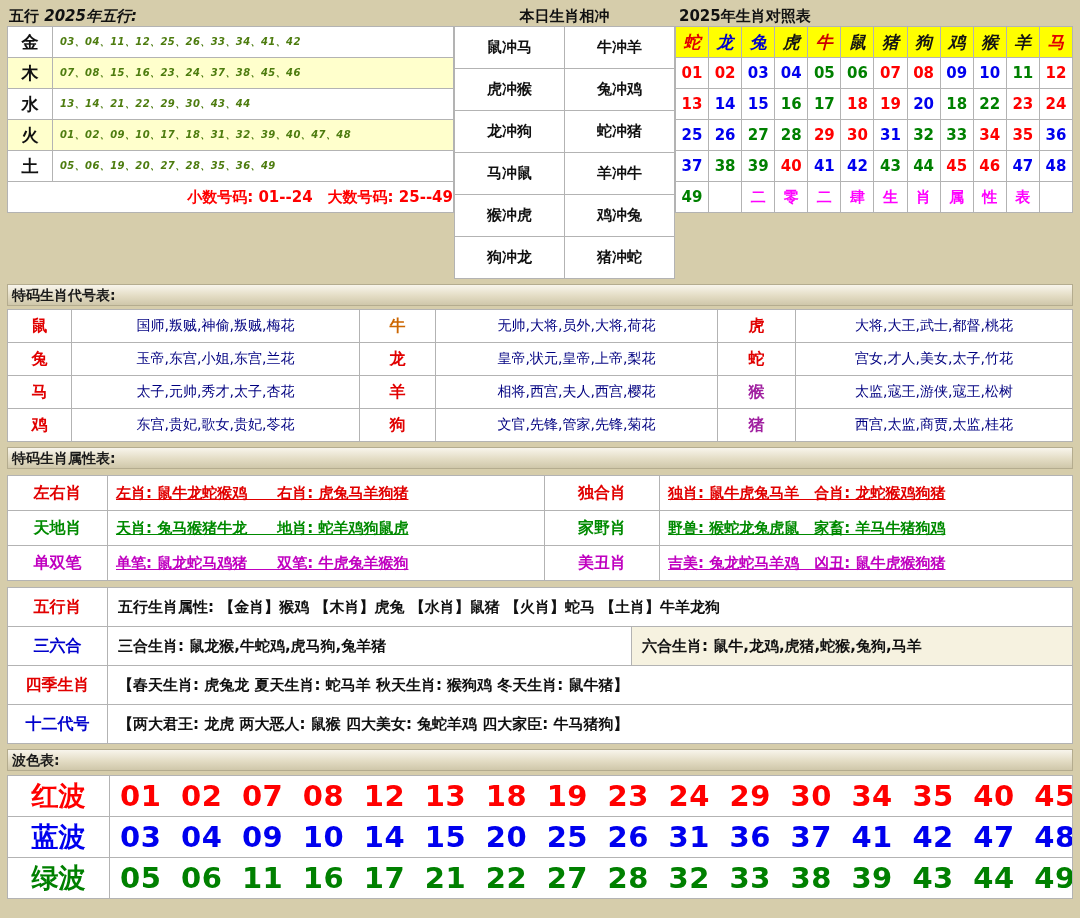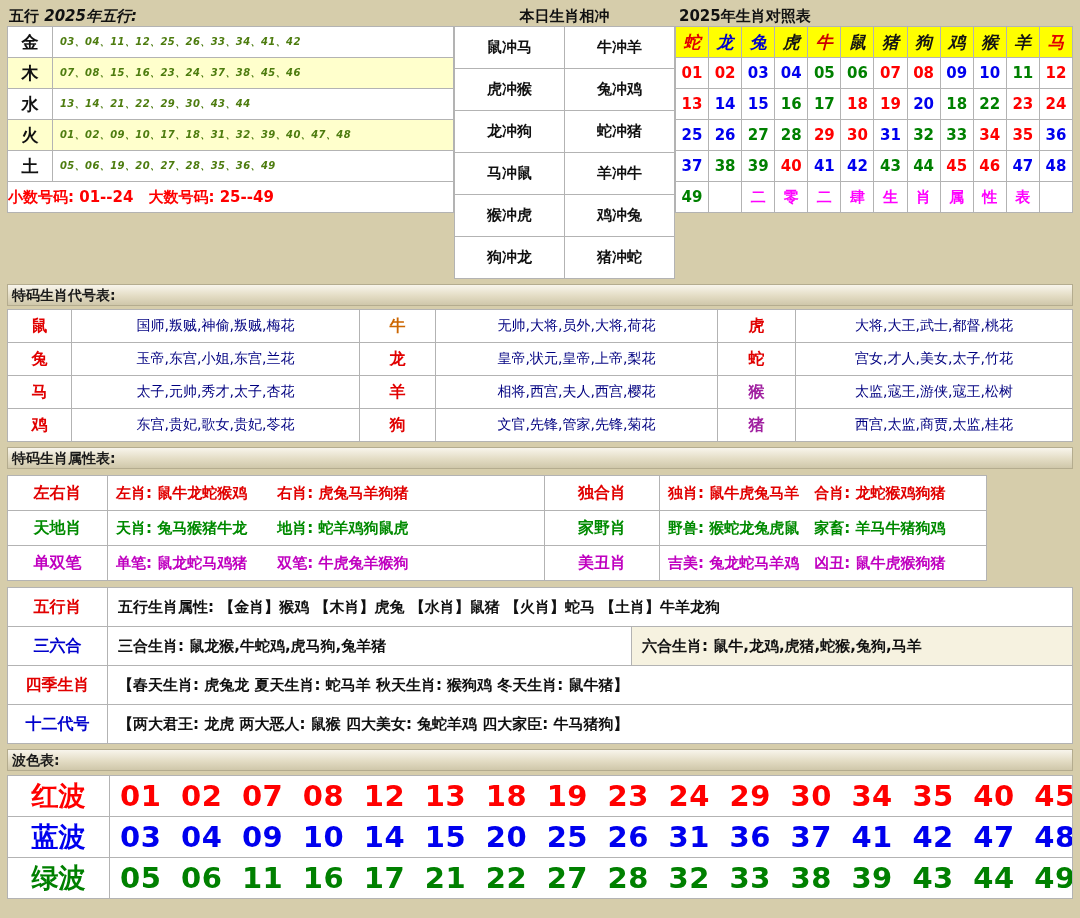--- a/index.html
+++ b/index.html
@@ -21,21 +21,21 @@
   
   .toptables { display: flex; align-items: flex-start; }
   table { border-collapse: collapse; background: #fff; }
   td { border: 1px solid #b3b3b3; overflow: hidden; white-space: nowrap; }
 
   .etable { width: 447px; table-layout: fixed; }
   .etable tr { height: 31px; }
   .elem { width: 45px; text-align: center; font-weight: bold; font-size: 17px; color: #111; }
   .nums { padding-left: 7px; font-weight: bold; font-style: italic; font-size: 10px; color: #4d7c0f; letter-spacing: 0.4px; }
   .shaded { background: #ffffcc; }
-  .efoot { text-align: left; font-weight: bold; font-size: 15px; color: #fe0000; }
+  .efoot { text-align: right; font-weight: bold; font-size: 15px; color: #fe0000; }
 
   .ctable { width: 221px; table-layout: fixed; }
   .ctable tr { height: 42px; }
   .clash { width: 50%; text-align: center; font-weight: bold; font-size: 15px; color: #111; }
 
   .ztable { width: 398px; table-layout: fixed; }
   .ztable tr { height: 31px; }
   .zhead { background: #ffff00; text-align: center; font-weight: bold; font-style: italic; font-size: 17px;
            font-family: "DejaVu Serif", "Liberation Serif", serif; }
   .znum { text-align: center; font-weight: bold; font-size: 15px; }
@@ -46,24 +46,24 @@
             background: linear-gradient(180deg, #f8f5ec 0%, #e3dcc4 55%, #cfc7aa 100%);
             border: 1px solid #b4ac8f; font-weight: bold; font-size: 14px; color: #1a1a1a; padding-left: 4px; }
 
   
   .codes { width: 1066px; table-layout: fixed; margin-top: 3px; }
   .codes tr { height: 33px; }
   .zname { text-align: center; font-weight: bold; font-size: 16px; }
   .zdesc { text-align: center; font-size: 14px; color: #000080; }
 
   
-  .attrs { width: 980px; table-layout: fixed; margin-top: 6px; }
+  .attrs { width: 1066px; table-layout: fixed; margin-top: 6px; }
   .attrs tr { height: 35px; }
   .alabel { text-align: center; font-weight: bold; font-size: 16px; }
-  .atext { padding-left: 8px; font-weight: bold; font-size: 15px; }
+  .atext { padding-left: 8px; font-weight: bold; font-size: 15px; text-decoration: underline; }
 
   
   .combos { width: 1066px; table-layout: fixed; margin-top: 6px; }
   .combos tr { height: 39px; }
   .clabel { text-align: center; font-weight: bold; font-size: 16px; }
   .ctext { padding-left: 10px; font-weight: bold; font-size: 15px; color: #111; }
   .shadedcell { background: #f6f2e0; }
 
   
   .waves { width: 1066px; table-layout: fixed; margin-top: 4px; }

